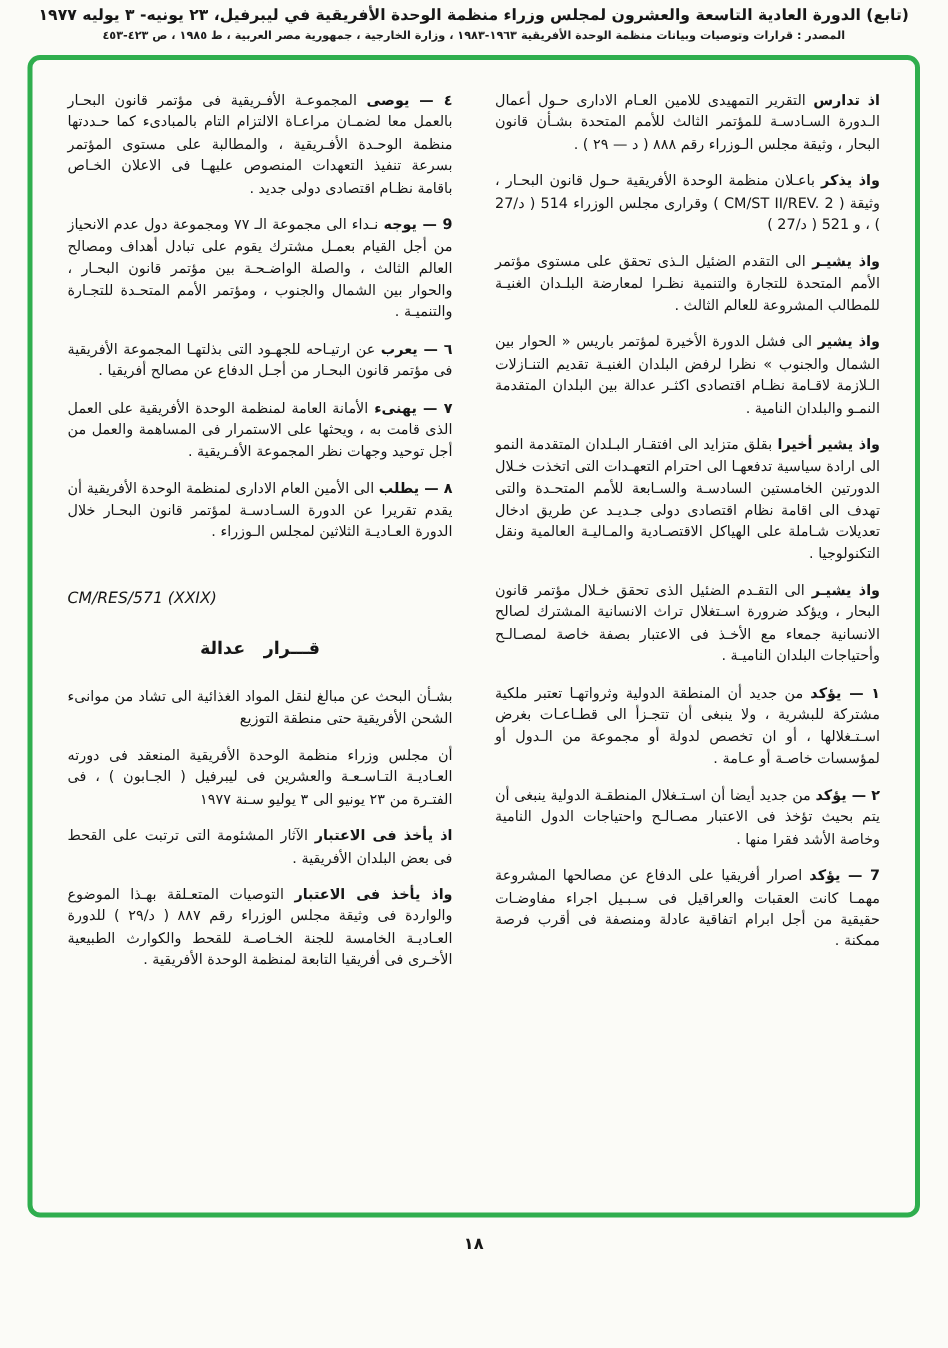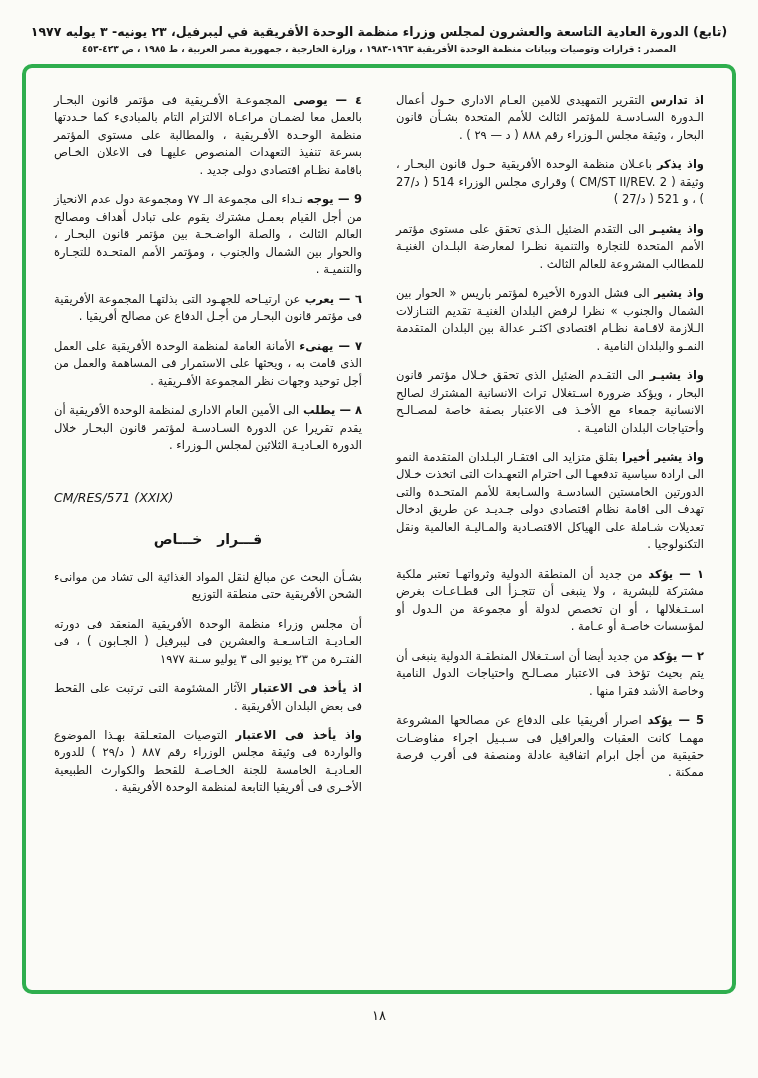--- a/index.html
+++ b/index.html
@@ -5,21 +5,21 @@
   * { box-sizing: border-box; }
   html, body { margin: 0; padding: 0; }
   body {
     width: 758px;
     min-height: 1078px;
     background: #fbfbf7;
     color: #161616;
     font-family: "DejaVu Sans", sans-serif;
     direction: rtl;
   }
-  .page-header { text-align: center; padding: 24px 20px 0; }
+  .page-header { text-align: center; padding: 4px 20px 0; }
   .header-line1 { font-size: 12.5px; font-weight: bold; }
   .header-line2 { font-size: 9px; font-weight: bold; margin-top: 5px; color: #1d1d1d; }
   .doc-frame {
     width: 714px;
     margin: 10px auto 0;
     border: 4px solid #2fae4e;
     border-radius: 10px;
     padding: 24px 28px 26px;
     min-height: 930px;
     background: #fbfbf7;
@@ -37,54 +37,54 @@
     font-style: italic;
   }
   .heading {
     text-align: center;
     font-weight: bold;
     font-size: 14px;
     margin: 22px 0 18px;
     word-spacing: 10px;
   }
   .subject { font-weight: normal; margin: 0 0 14px; }
-  .page-number { text-align: center; font-size: 13px; padding: 14px 0 10px; }
+  .page-number { text-align: center; font-size: 13px; padding: 14px 0 10px; font-weight: bold; }
 </style>
 </head>
 <body>
 
 <header class="page-header">
   <div class="header-line1">(تابع) الدورة العادية التاسعة والعشرون لمجلس وزراء منظمة الوحدة الأفريقية في ليبرفيل، ٢٣ يونيه- ٣ يوليه ١٩٧٧</div>
   <div class="header-line2">المصدر : قرارات وتوصيات وبيانات منظمة الوحدة الأفريقية ١٩٦٣-١٩٨٣ ، وزارة الخارجية ، جمهورية مصر العربية ، ط ١٩٨٥ ، ص ٤٢٣-٤٥٣</div>
 </header>
 
 <main class="doc-frame">
   <div class="columns">
 
     <section class="col">
       <p class="para"><b class="lead">اذ تدارس</b> <span>التقرير التمهيدى للامين العـام الادارى حـول أعمال الـدورة السـادسـة للمؤتمر الثالث للأمم المتحدة بشـأن قانون البحار ، وثيقة مجلس الـوزراء رقم ٨٨٨ ( د — ٢٩ ) .</span></p>
       <p class="para"><b class="lead">واذ يذكر</b> <span>باعـلان منظمة الوحدة الأفريقية حـول قانون البحـار ، وثيقة ( CM/ST II/REV. 2 ) وقرارى مجلس الوزراء 514 ( د/27 ) ، و 521 ( د/27 )</span></p>
       <p class="para"><b class="lead">واذ يشيـر</b> <span>الى التقدم الضئيل الـذى تحقق على مستوى مؤتمر الأمم المتحدة للتجارة والتنمية نظـرا لمعارضة البلـدان الغنيـة للمطالب المشروعة للعالم الثالث .</span></p>
       <p class="para"><b class="lead">واذ يشير</b> <span>الى فشل الدورة الأخيرة لمؤتمر باريس « الحوار بين الشمال والجنوب » نظرا لرفض البلدان الغنيـة تقديم التنـازلات الـلازمة لاقـامة نظـام اقتصادى اكثـر عدالة بين البلدان المتقدمة النمـو والبلدان النامية .</span></p>
+      <p class="para"><b class="lead">واذ يشير أخيرا</b> <span>بقلق متزايد الى افتقـار البـلدان المتقدمة النمو الى ارادة سياسية تدفعهـا الى احترام التعهـدات التى اتخذت خـلال الدورتين الخامستين السادسـة والسـابعة للأمم المتحـدة والتى تهدف الى اقامة نظام اقتصادى دولى جـديـد عن طريق ادخال تعديلات شـاملة على الهياكل الاقتصـادية والمـاليـة العالمية ونقل التكنولوجيا .</span></p>
       <p class="para"><b class="lead">واذ يشيـر</b> <span>الى التقـدم الضئيل الذى تحقق خـلال مؤتمر قانون البحار ، ويؤكد ضرورة اسـتغلال تراث الانسانية المشترك لصالح الانسانية جمعاء مع الأخـذ فى الاعتبار بصفة خاصة لمصـالـح وأحتياجات البلدان الناميـة .</span></p>
-      <p class="para"><b class="lead">واذ يشير أخيرا</b> <span>بقلق متزايد الى افتقـار البـلدان المتقدمة النمو الى ارادة سياسية تدفعهـا الى احترام التعهـدات التى اتخذت خـلال الدورتين الخامستين السادسـة والسـابعة للأمم المتحـدة والتى تهدف الى اقامة نظام اقتصادى دولى جـديـد عن طريق ادخال تعديلات شـاملة على الهياكل الاقتصـادية والمـاليـة العالمية ونقل التكنولوجيا .</span></p>
       <p class="para"><b class="lead">١ — يؤكد</b> <span>من جديد أن المنطقة الدولية وثرواتهـا تعتبر ملكية مشتركة للبشرية ، ولا ينبغى أن تتجـزأ الى قطـاعـات بغرض اسـتـغلالها ، أو ان تخصص لدولة أو مجموعة من الـدول أو لمؤسسات خاصـة أو عـامة .</span></p>
       <p class="para"><b class="lead">٢ — يؤكد</b> <span>من جديد أيضا أن اسـتـغلال المنطقـة الدولية ينبغى أن يتم بحيث تؤخذ فى الاعتبار مصـالـح واحتياجات الدول النامية وخاصة الأشد فقرا منها .</span></p>
-      <p class="para"><b class="lead">5 — يؤكد</b> <span>اصرار أفريقيا على الدفاع عن مصالحها المشروعة مهمـا كانت العقبات والعراقيل فى سـبـيل اجراء مفاوضـات حقيقية من أجل ابرام اتفاقية عادلة ومنصفة فى أقرب فرصة ممكنة .</span></p>
+      <p class="para"><b class="lead">7 — يؤكد</b> <span>اصرار أفريقيا على الدفاع عن مصالحها المشروعة مهمـا كانت العقبات والعراقيل فى سـبـيل اجراء مفاوضـات حقيقية من أجل ابرام اتفاقية عادلة ومنصفة فى أقرب فرصة ممكنة .</span></p>
     </section>
 
     <section class="col">
       <p class="para"><b class="lead">٤ — يوصى</b> <span>المجموعـة الأفـريقية فى مؤتمر قانون البحـار بالعمل معا لضمـان مراعـاة الالتزام التام بالمبادىء كما حـددتها منظمة الوحـدة الأفـريقية ، والمطالبة على مستوى المؤتمر بسرعة تنفيذ التعهدات المنصوص عليهـا فى الاعلان الخـاص باقامة نظـام اقتصادى دولى جديد .</span></p>
       <p class="para"><b class="lead">9 — يوجه</b> <span>نـداء الى مجموعة الـ ٧٧ ومجموعة دول عدم الانحياز من أجل القيام بعمـل مشترك يقوم على تبادل أهداف ومصالح العالم الثالث ، والصلة الواضـحـة بين مؤتمر قانون البحـار ، والحوار بين الشمال والجنوب ، ومؤتمر الأمم المتحـدة للتجـارة والتنميـة .</span></p>
       <p class="para"><b class="lead">٦ — يعرب</b> <span>عن ارتيـاحه للجهـود التى بذلتهـا المجموعة الأفريقية فى مؤتمر قانون البحـار من أجـل الدفاع عن مصالح أفريقيا .</span></p>
       <p class="para"><b class="lead">٧ — يهنىء</b> <span>الأمانة العامة لمنظمة الوحدة الأفريقية على العمل الذى قامت به ، ويحثها على الاستمرار فى المساهمة والعمل من أجل توحيد وجهات نظر المجموعة الأفـريقية .</span></p>
       <p class="para"><b class="lead">٨ — يطلب</b> <span>الى الأمين العام الادارى لمنظمة الوحدة الأفريقية أن يقدم تقريرا عن الدورة السـادسـة لمؤتمر قانون البحـار خلال الدورة العـاديـة الثلاثين لمجلس الـوزراء .</span></p>
 
       <div class="ref">CM/RES/571 (XXIX)</div>
-      <h2 class="heading">قـــرار خـــاص</h2>
+      <h2 class="heading">قـــرار عدالة</h2>
       <p class="para subject">بشـأن البحث عن مبالغ لنقل المواد الغذائية الى تشاد من موانىء الشحن الأفريقية حتى منطقة التوزيع</p>
 
       <p class="para">أن مجلس وزراء منظمة الوحدة الأفريقية المنعقد فى دورته العـاديـة التـاسـعـة والعشرين فى ليبرفيل ( الجـابون ) ، فى الفتـرة من ٢٣ يونيو الى ٣ يوليو سـنة ١٩٧٧</p>
       <p class="para"><b class="lead">اذ يأخذ فى الاعتبار</b> <span>الآثار المشئومة التى ترتبت على القحط فى بعض البلدان الأفريقية .</span></p>
       <p class="para"><b class="lead">واذ يأخذ فى الاعتبار</b> <span>التوصيات المتعـلقة بهـذا الموضوع والواردة فى وثيقة مجلس الوزراء رقم ٨٨٧ ( د/٢٩ ) للدورة العـاديـة الخامسة للجنة الخـاصـة للقحط والكوارث الطبيعية الأخـرى فى أفريقيا التابعة لمنظمة الوحدة الأفريقية .</span></p>
     </section>
 
   </div>
 </main>
 

